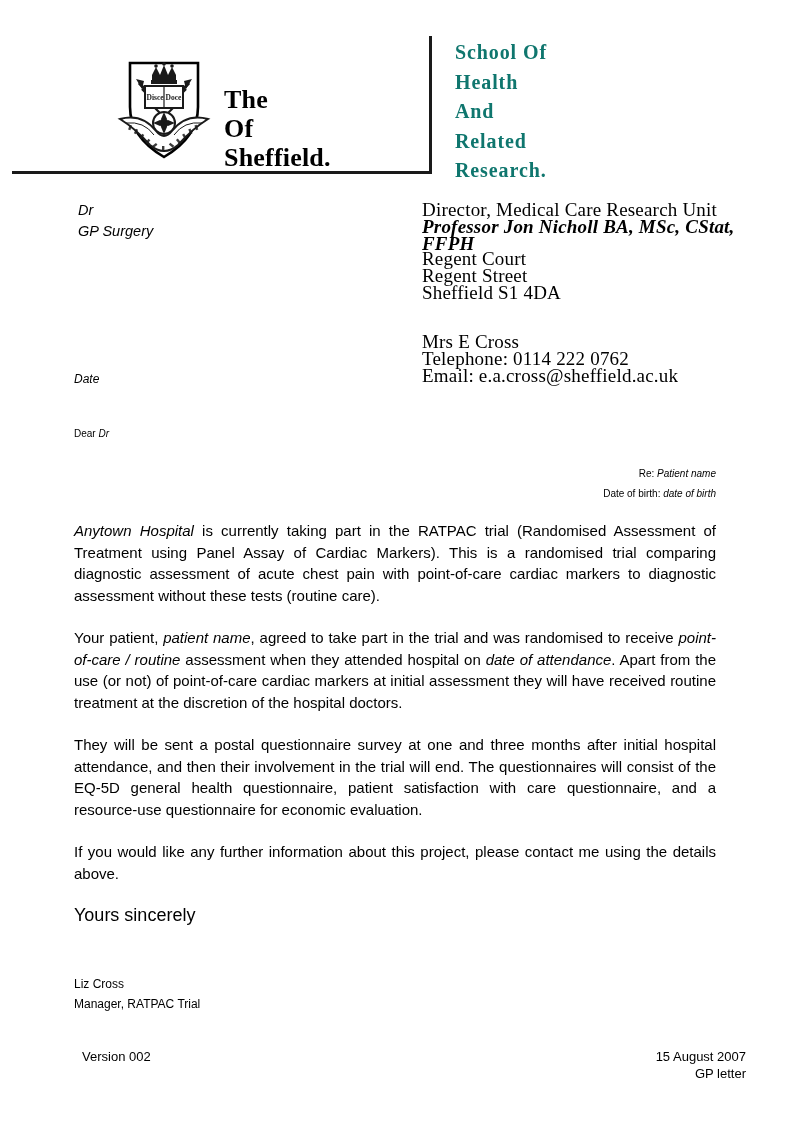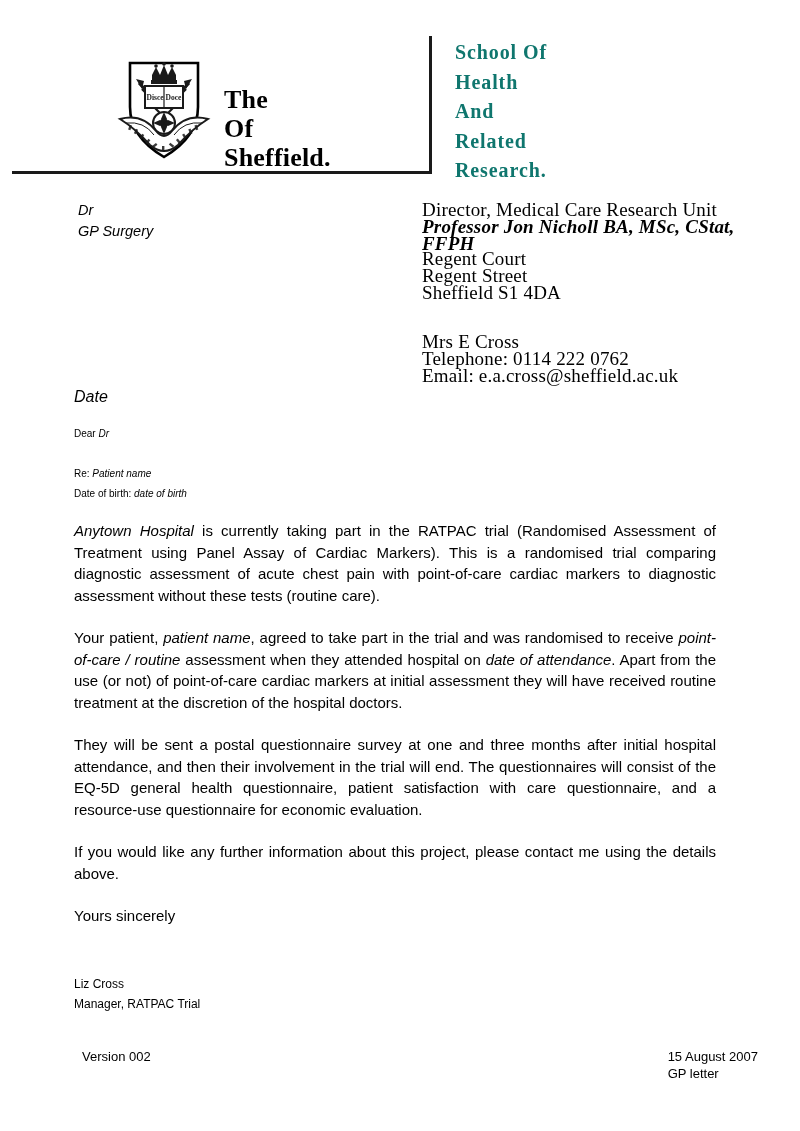--- a/index.html
+++ b/index.html
@@ -88,22 +88,21 @@
     font-style: italic;
     font-size: 14.5px;
     line-height: 21px;
   }
   #date-placeholder {
     position: absolute;
     left: 74px;
     top: 372px;
     font-family: "Liberation Sans", sans-serif;
     font-style: italic;
-    font-size: 16px;
-    margin-top: 16px;
+    font-size: 12px;
   }
 
   
   .right-col {
     position: absolute;
     left: 422px;
     width: 360px;
     font-family: "Liberation Serif", serif;
     font-size: 19px;
     line-height: 17px;
@@ -121,33 +120,33 @@
     left: 74px;
     top: 424px;
     width: 642px;
   }
   .salutation, .subject-line {
     font-size: 10px;
     line-height: 20px;
     font-family: "Liberation Sans", sans-serif;
   }
   .salutation { margin-bottom: 20px; }
-  #subject-block { margin-bottom: 12px; }
+  #subject-block { margin-bottom: 12px; text-align: right; }
   .subject-line { white-space: nowrap; }
   .para {
     font-size: 15px;
     line-height: 21.5px;
     text-align: justify;
     margin-bottom: 21px;
     font-family: "Liberation Sans", sans-serif;
     margin-top: 16px;
   }
   .para em { font-style: italic; }
   .closing {
-    font-size: 15px;
+    font-size: 18px;
     line-height: 21px;
     margin-bottom: 1px;
   }
 
   
   #signature-block {
     position: absolute;
     left: 74px;
     top: 974px;
     font-family: "Liberation Sans", sans-serif;
@@ -165,23 +164,23 @@
     font-size: 13px;
     line-height: 17px;
   }
   #footer-version {
     position: absolute;
     left: 8px;
     top: 0;
   }
   #footer-right {
     position: absolute;
-    right: 0;
+    right: 12px;
     top: 0;
-    text-align: left;
+    text-align: right;
   }
 </style>
 </head>
 <body>
 
 <div id="letterhead">
 
   <div id="crest">
     <svg viewBox="0 0 104 122" width="104" height="122" aria-hidden="true">
 

